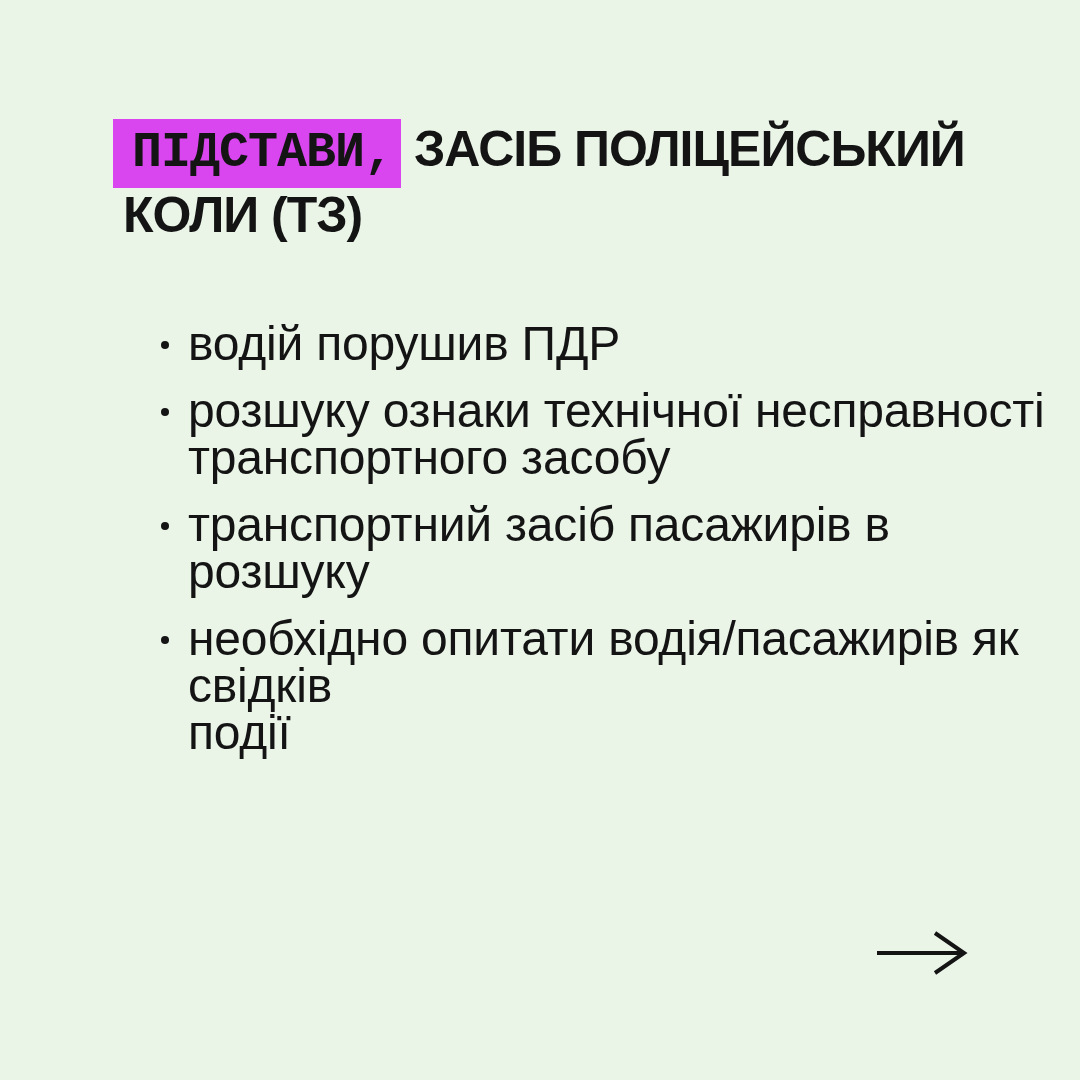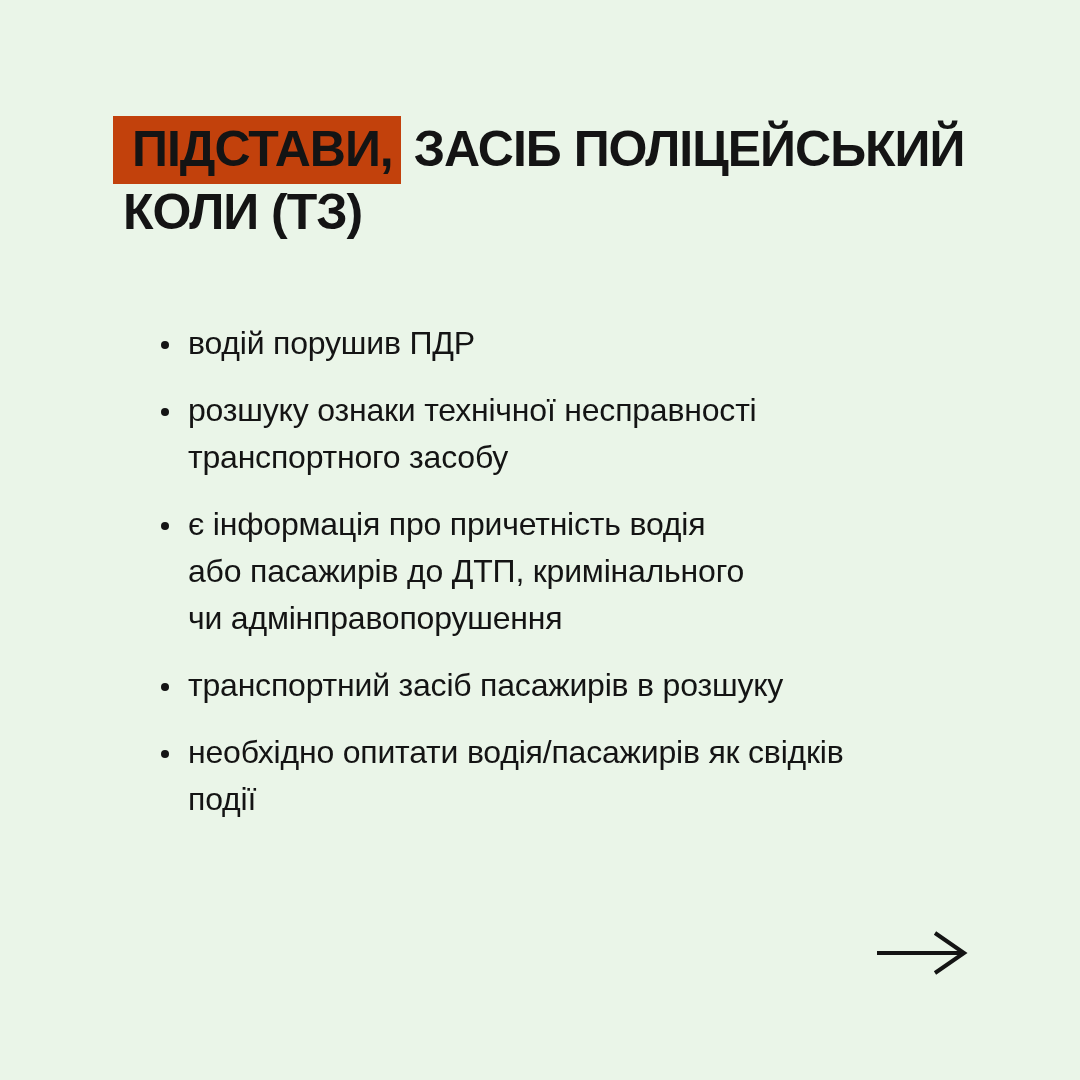--- a/index.html
+++ b/index.html
@@ -30,21 +30,21 @@
     margin-left: -10px;
     
   }
   .bullet-list {
     position: absolute;
     left: 161px;
     top: 320px;
     margin: 0;
     padding: 0;
     list-style: none;
-    font-size: 32px;
+    font-size: 48px;
     line-height: 47px;
     letter-spacing: -0.2px;
   }
   .bullet-list li {
     position: relative;
     padding-left: 27px;
     margin-bottom: 20px;
     white-space: pre-line;
   }
   .bullet-list li .dot {
@@ -65,31 +65,28 @@
     cursor: pointer;
   }
   .next-arrow svg { display: block; }
 </style>
 </head>
 <body style="background: rgb(234, 245, 232); color: rgb(20, 20, 20);">
 
 <div class="card">
 
   <h1 class="heading">
-    <div><span class="hl" style="background: #c2410c;">ПІДСТАВИ,</span><span> ЗАСІБ ПОЛІЦЕЙСЬКИЙ</span></div>
+    <div><span class="hl" style="background: #d946ef; font-family: Liberation Mono, monospace;">ПІДСТАВИ,</span><span> ЗАСІБ ПОЛІЦЕЙСЬКИЙ</span></div>
     <div>КОЛИ (ТЗ)</div>
   </h1>
 
   <ul class="bullet-list">
     <li><span class="dot"></span><span>водій порушив ПДР</span></li>
     <li><span class="dot"></span><span>розшуку ознаки технічної несправності
 транспортного засобу</span></li>
-    <li><span class="dot"></span><span>є інформація про причетність водія
-або пасажирів до ДТП, кримінального
-чи адмінправопорушення</span></li>
     <li><span class="dot"></span><span>транспортний засіб пасажирів в розшуку</span></li>
     <li><span class="dot"></span><span>необхідно опитати водія/пасажирів як свідків
 події</span></li>
   </ul>
 
   <div class="next-arrow">
     <svg width="96" height="46" viewBox="0 0 96 46" fill="none" xmlns="http://www.w3.org/2000/svg">
       <line x1="3" y1="24" x2="88" y2="24" stroke="currentColor" stroke-width="4"></line>
       <polyline points="61,4 90,24 61,44" fill="none" stroke="currentColor" stroke-width="4"></polyline>
     </svg>

